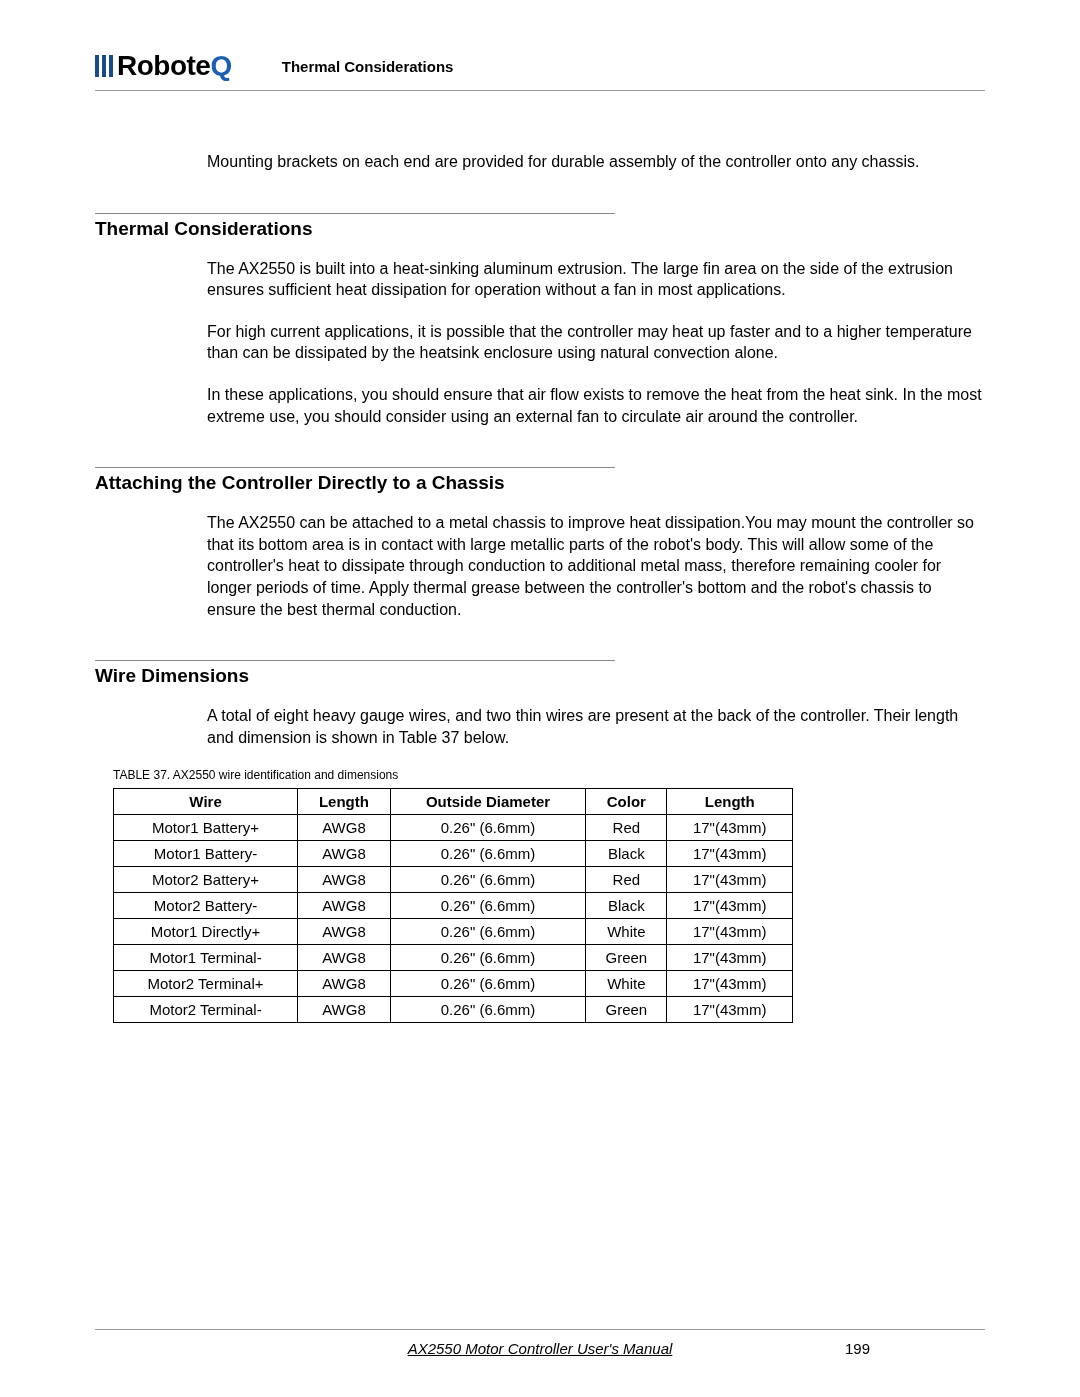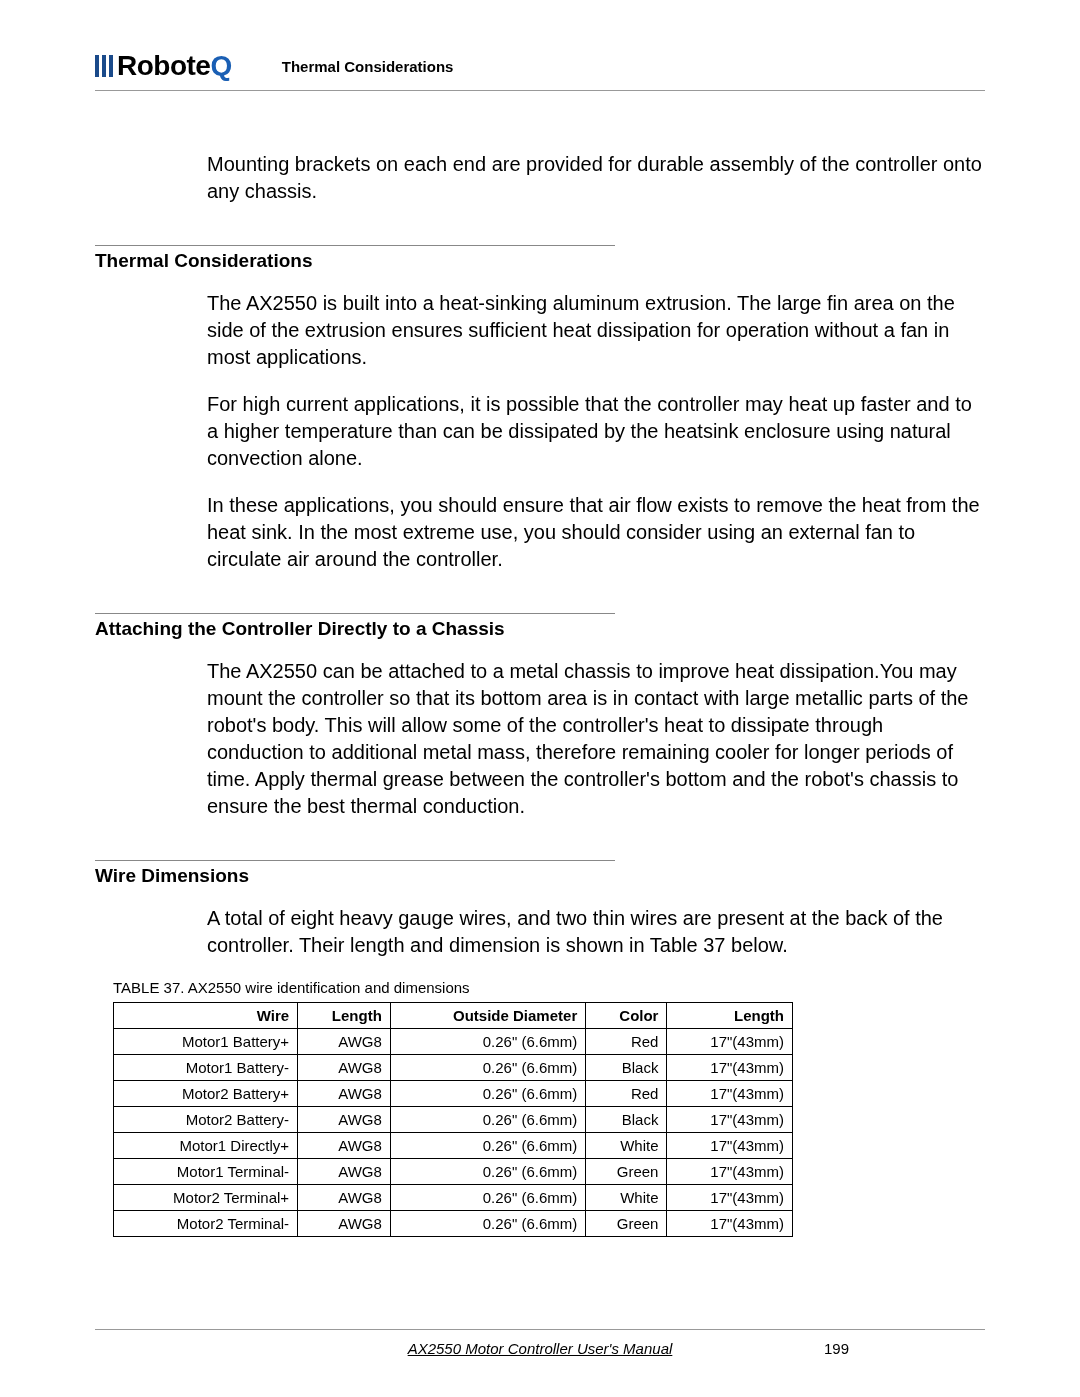--- a/index.html
+++ b/index.html
@@ -45,72 +45,72 @@
     .logo-bars span:nth-child(3){ height: 22px; }
     .logo-text { color: #000; }
     .logo-q { color: #1a5fb4; }
     .header-title {
       font-size: 15px;
       font-weight: bold;
       margin-left: 50px;
     }
     .body-text {
       margin-left: 112px;
-      font-size: 20px;
+      font-size: 16px;
       line-height: 1.35;
       margin-bottom: 20px;
     }
     .section-hr {
       border: none;
       border-top: 1px solid #888;
       width: 520px;
       margin-left: 0;
       margin-top: 40px;
       margin-bottom: 4px;
     }
     .section-title {
       font-size: 19px;
       font-weight: bold;
       margin-bottom: 18px;
     }
     .table-caption {
-      font-size: 15px;
+      font-size: 12px;
       margin-left: 18px;
       margin-bottom: 6px;
       margin-top: 20px;
     }
     table {
       border-collapse: collapse;
       width: 680px;
       margin-left: 18px;
       font-size: 15px;
     }
     th, td {
       border: 1px solid #000;
       padding: 4px 8px;
-      text-align: right;
+      text-align: center;
       font-weight: normal;
     }
     th { font-weight: bold; }
     .footer {
       position: absolute;
       bottom: 40px;
       left: 95px;
       right: 95px;
       border-top: 1px solid #999;
       padding-top: 10px;
       display: flex;
       justify-content: center;
       align-items: center;
       font-size: 15px;
     }
     .footer-title { font-style: italic; text-decoration: underline; }
     .footer-page {
       position: absolute;
-      right: 136px;
+      right: 115px;
       font-style: normal;
     }
   </style>
 </head>
 <body>
 
 <div class="page">
   <div class="header">
     <div class="logo">
       <span class="logo-bars">

